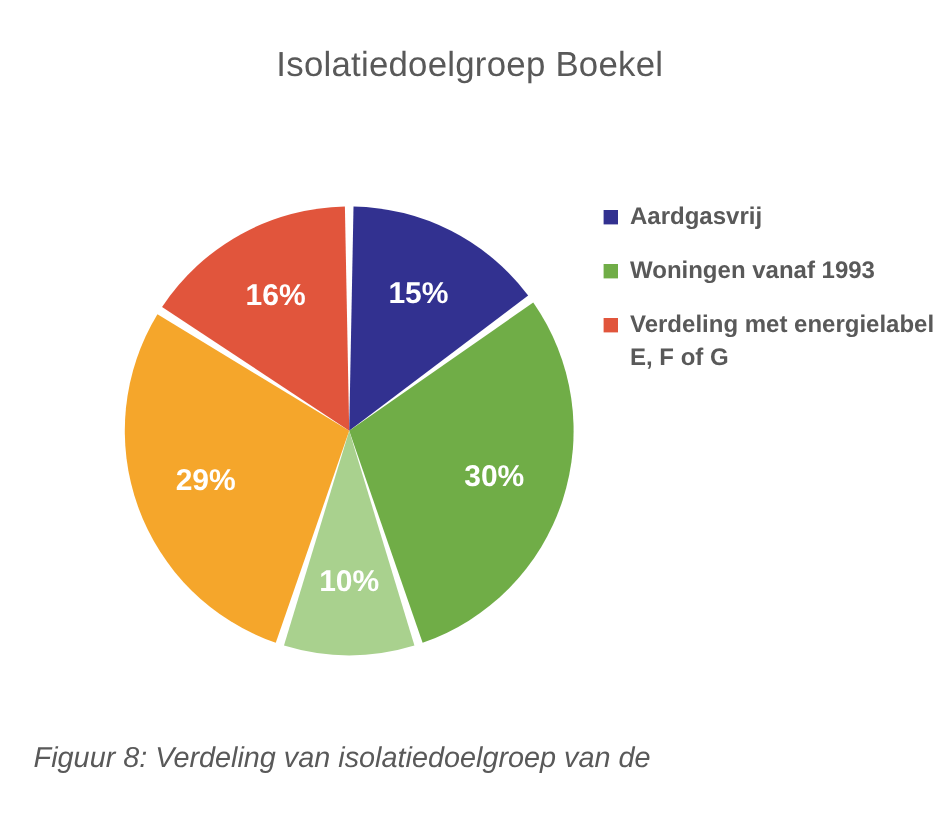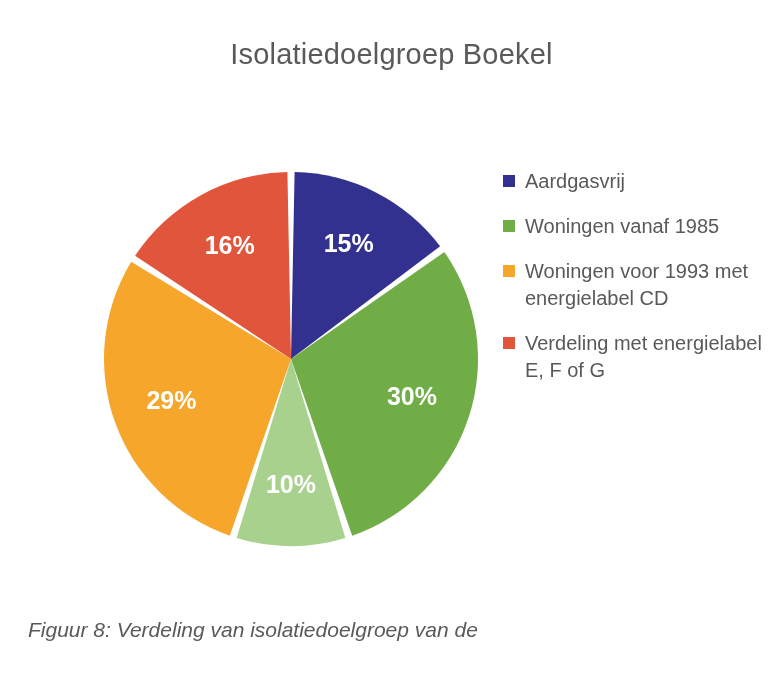--- a/index.html
+++ b/index.html
@@ -77,30 +77,30 @@
     width: 12px;
     height: 12px;
     flex: 0 0 12px;
     margin-top: 7px;
     margin-right: 10px;
   }
   .legend-label {
     font-size: 20px;
     line-height: 27px;
     color: #595959;
-    font-weight: 400;
+    font-weight: 700;
   }
 
   
   #figure-caption {
     position: absolute;
     left: 28px;
     top: 602px;
     width: 755px;
-    font-size: 21px;
+    font-size: 24px;
     font-style: italic;
     color: #595959;
     white-space: nowrap;
     overflow: hidden;
   }
 </style>
 </head>
 <body>
 
 <div id="figure-root">
@@ -126,25 +126,21 @@
     </svg>
   </div>
 
   <div id="legend">
       <div class="legend-item">
         <span class="legend-swatch" style="background: rgb(50, 49, 144);"></span>
         <span class="legend-label">Aardgasvrij</span>
       </div>
       <div class="legend-item">
         <span class="legend-swatch" style="background: rgb(112, 173, 71);"></span>
-        <span class="legend-label">Woningen vanaf 1985</span>
-      </div>
-      <div class="legend-item">
-        <span class="legend-swatch" style="background: rgb(245, 166, 43);"></span>
-        <span class="legend-label">Woningen voor 1993 met energielabel CD</span>
+        <span class="legend-label">Woningen vanaf 1993</span>
       </div>
       <div class="legend-item">
         <span class="legend-swatch" style="background: rgb(225, 85, 60);"></span>
         <span class="legend-label">Verdeling met energielabel E, F of G</span>
       </div>
     </div>
 
   <div id="figure-caption">Figuur 8: Verdeling van isolatiedoelgroep van de</div>
 
 </div>

